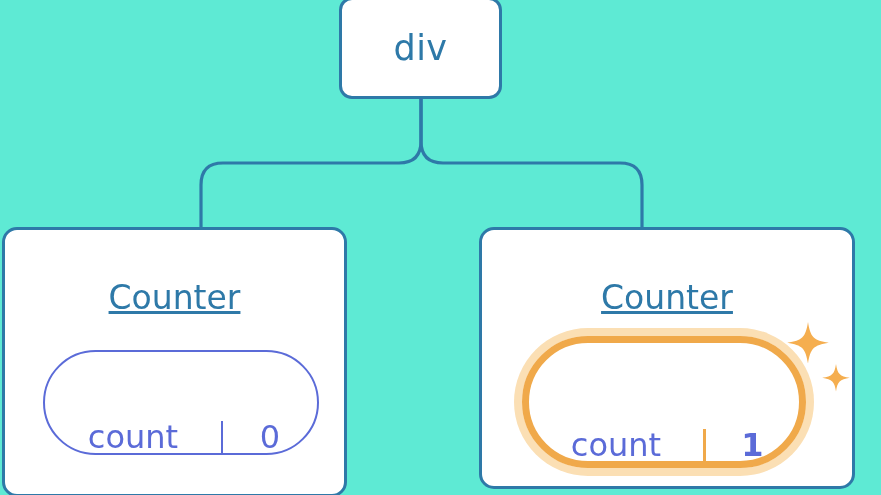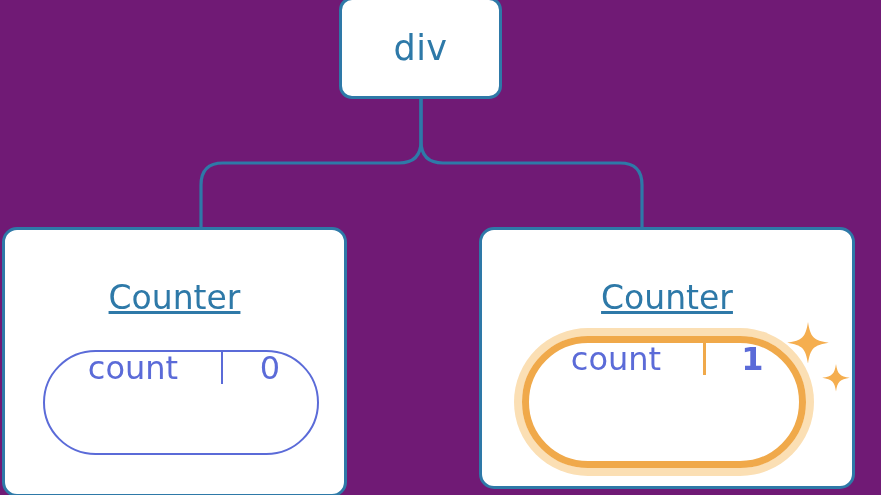--- a/index.html
+++ b/index.html
@@ -10,21 +10,21 @@
   body {
     width: 881px;
     height: 495px;
     overflow: hidden;
     font-family: "DejaVu Sans", sans-serif;
   }
   #stage {
     position: relative;
     width: 881px;
     height: 495px;
-    background: #701a75;
+    background: #5eead4;
   }
   #connector-layer {
     position: absolute;
     left: 0;
     top: 0;
     width: 881px;
     height: 495px;
   }
 
   
@@ -73,21 +73,21 @@
     text-decoration: underline;
   }
   .card.left  .card-title { top: 51px; }
   .card.right .card-title { top: 51px; }
 
   
   .pill {
     position: absolute;
     box-sizing: border-box;
     display: flex;
-    align-items: flex-start;
+    align-items: flex-end;
     border-radius: 999px;
     background: transparent;
   }
   .pill.plain {
     left: 38px;
     top: 120px;
     width: 276px;
     height: 105px;
     border: 2px solid #5B6BD8;
   }

